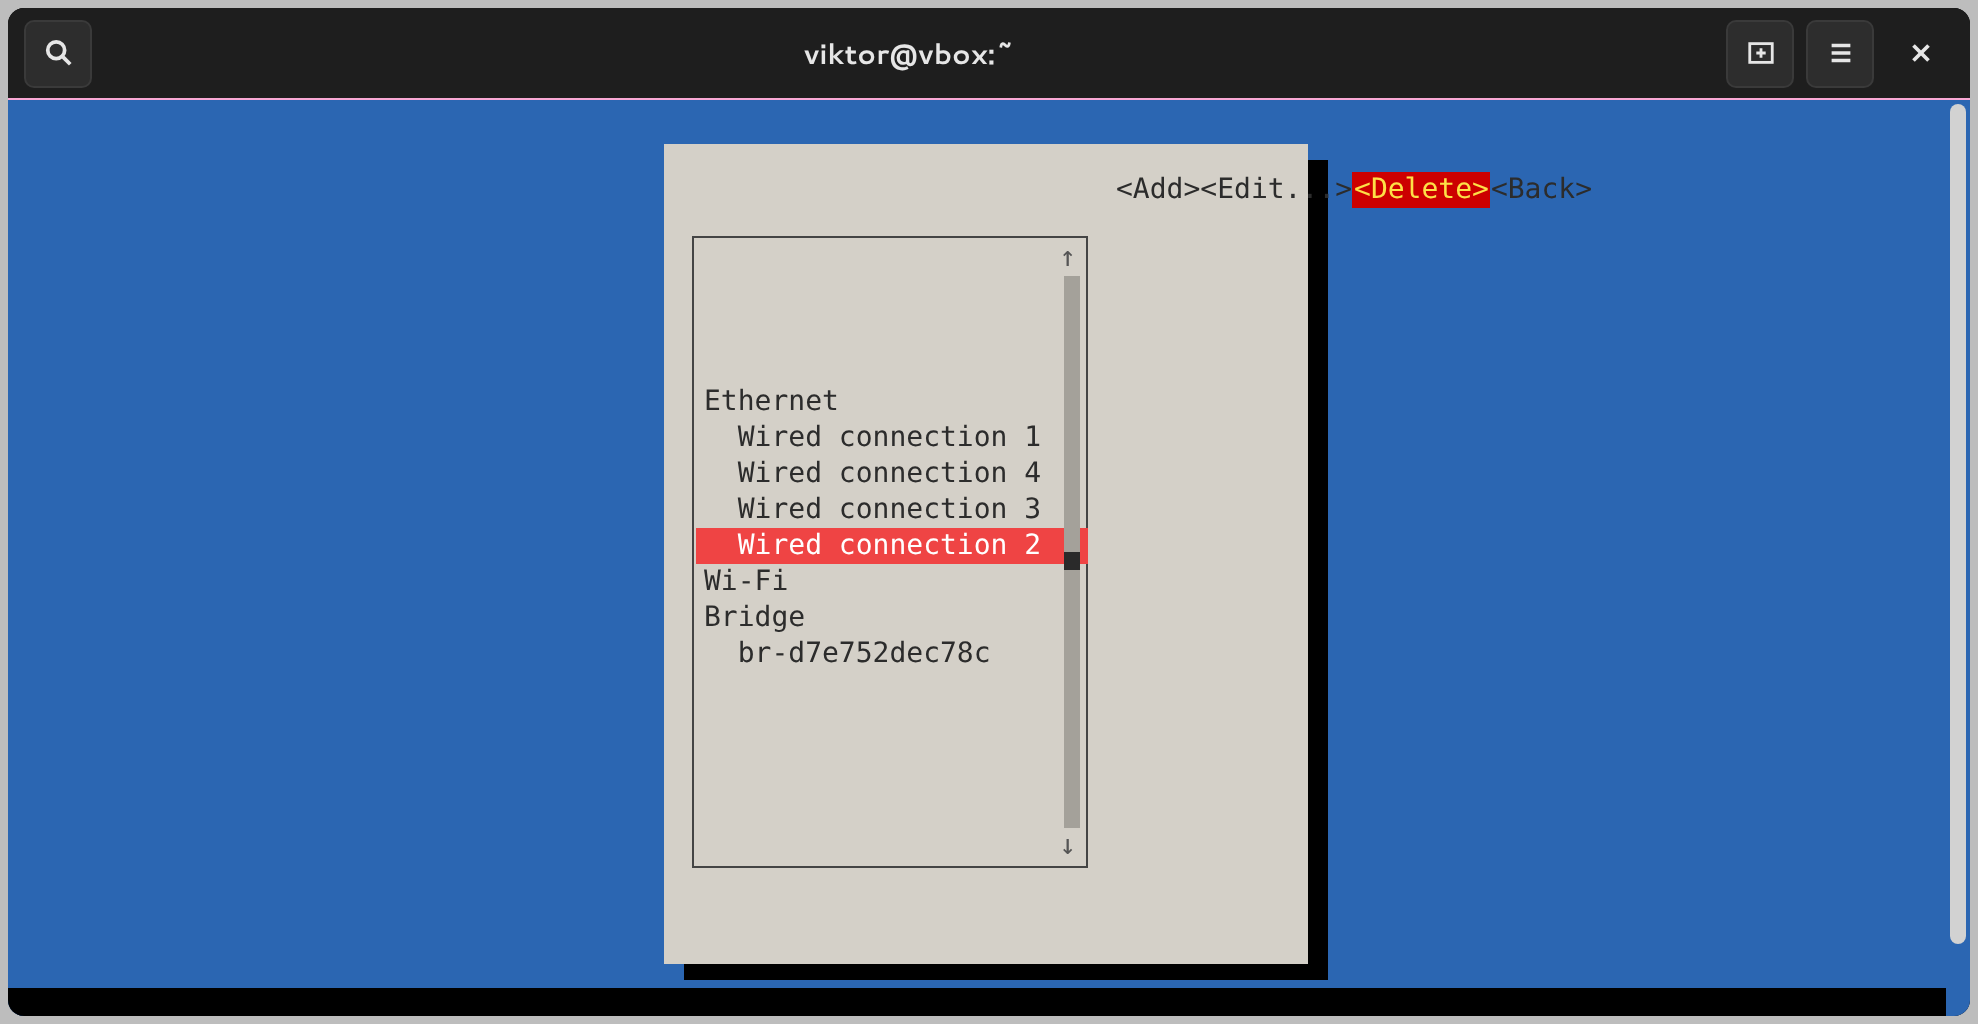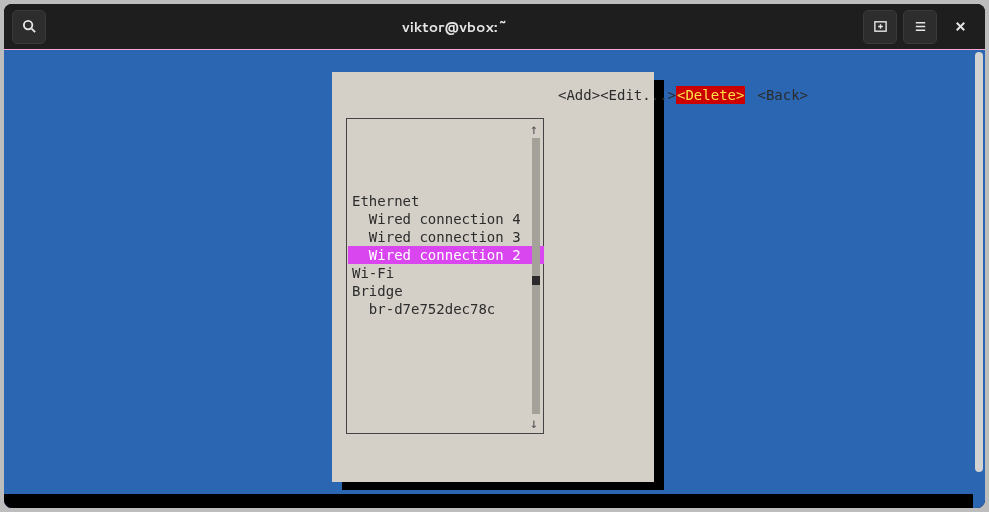--- a/index.html
+++ b/index.html
@@ -118,21 +118,21 @@
     white-space: pre;
     overflow: hidden;
     position: relative;
   }
   .list .row {
     padding: 0 4px;
     height: 18px;
     line-height: 18px;
   }
   .list .row.selected {
-    background: #d946ef;
+    background: #ef4444;
     color: #fff;
   }
   .arrow-up, .arrow-down {
     position: absolute;
     right: 6px;
     color: #555;
   }
   .arrow-up { top: 2px; }
   .arrow-down { bottom: 2px; }
   .list .scroll-track {
@@ -161,21 +161,21 @@
   .btn-col .spacer-top { height: 34px; }
   .btn-col .btn-row { height: 18px; }
   .btn-col .gap { height: 18px; }
   .btn-del {
     background: #cc0000;
     color: #fde047;
     display: inline-block;
     padding: 0 1px;
   }
   .btn-col .flex-grow { flex: 1; }
-  .btn-back { margin-bottom: 0; margin-left: 12px; }
+  .btn-back { margin-bottom: 0; }
 
   .bottom-black {
     position: absolute;
     left: 0; right: 12px; bottom: 0;
     height: 14px;
     background: #000;
   }
 </style>
 </head>
 <body>
@@ -220,21 +220,21 @@
 
     <div class="dialog-shadow"></div>
     <div class="dialog">
       <div class="dialog-inner">
         <div class="list-col">
           <div class="list-header-spacer"></div>
           <div class="list-border"></div>
           <div class="list" id="conn-list">
             <span class="arrow-up">↑</span>
             <span class="arrow-down">↓</span>
-            <div class="row">Ethernet</div><div class="row">  Wired connection 4</div><div class="row">  Wired connection 3</div><div class="row selected">  Wired connection 2</div><div class="row">Wi-Fi</div><div class="row">Bridge</div><div class="row">  br-d7e752dec78c</div><div class="scroll-track">
+            <div class="row">Ethernet</div><div class="row">  Wired connection 1</div><div class="row">  Wired connection 4</div><div class="row">  Wired connection 3</div><div class="row selected">  Wired connection 2</div><div class="row">Wi-Fi</div><div class="row">Bridge</div><div class="row">  br-d7e752dec78c</div><div class="scroll-track">
               <div class="scroll-thumb"></div>
             </div>
             
           </div>
         </div>
         <div class="btn-col">
           <div class="spacer-top"></div>
           <div class="btn-row">&lt;Add&gt;</div>
           <div class="gap"></div>
           <div class="btn-row">&lt;Edit...&gt;</div>

